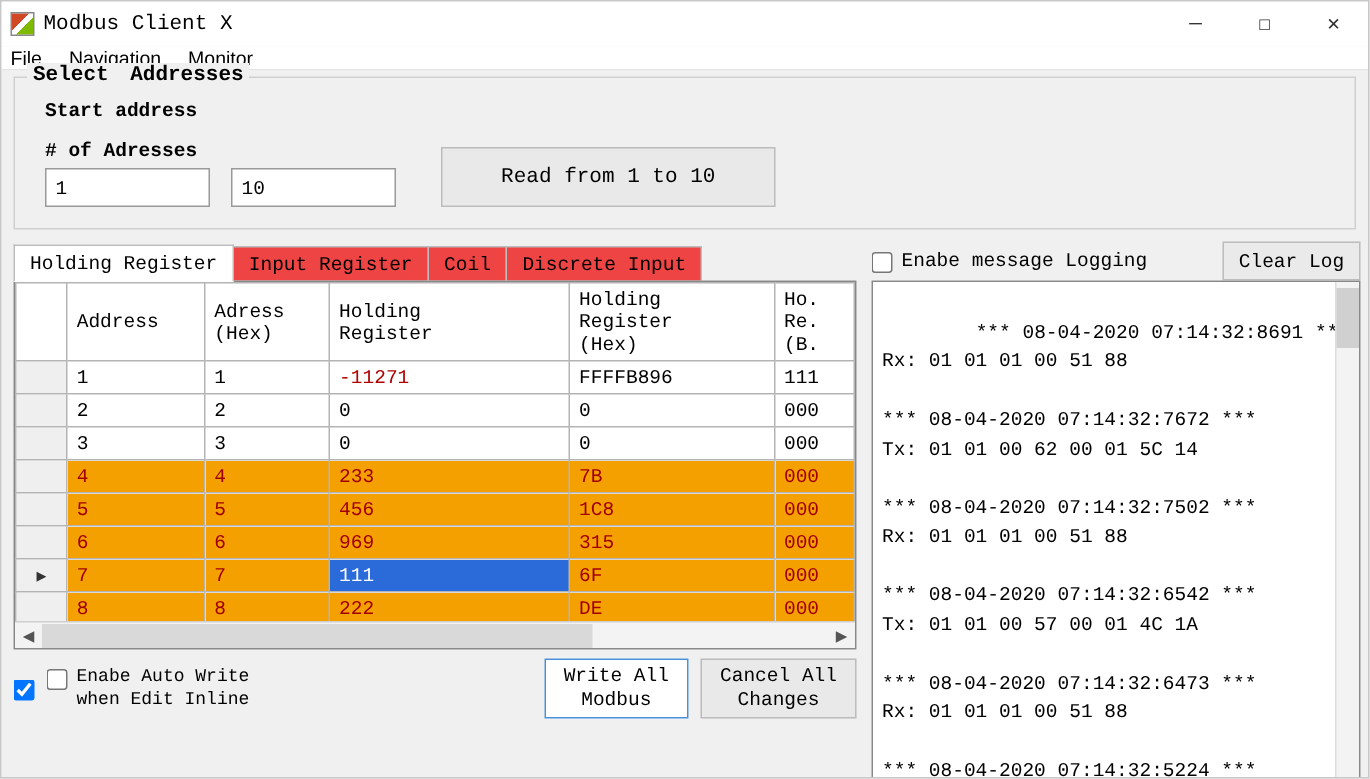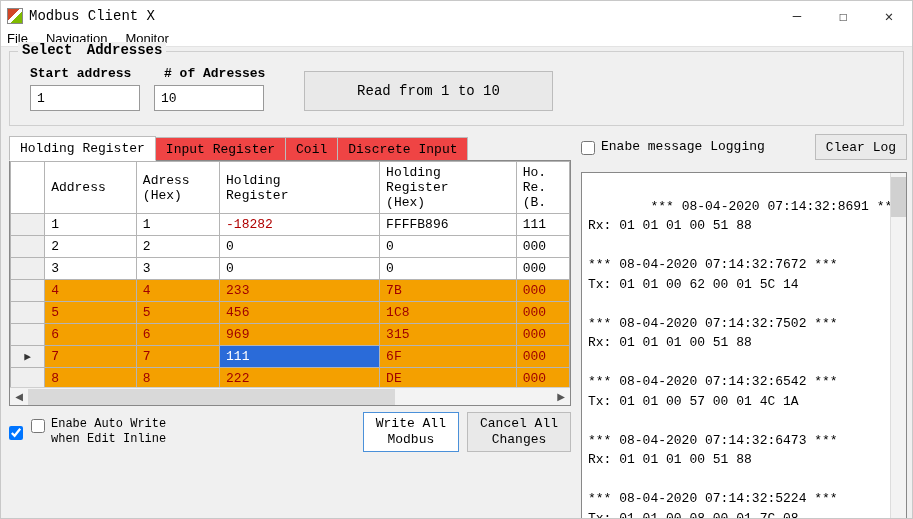--- a/index.html
+++ b/index.html
@@ -43,28 +43,28 @@
   padding:14px 20px 14px 20px; margin-bottom:8px;
   font-family: Consolas, "Courier New", monospace;
 }
 .groupbox-legend {
   position:absolute; top:-10px; left:8px;
   background:#f0f0f0; padding:0 4px;
   font-family: Consolas, "Courier New", monospace;
   font-weight:bold; font-size:14px;
   word-spacing:6px;
 }
-.addr-labels { display:flex; gap:24px; font-size:13px; font-weight:bold; font-family:Consolas,"Courier New",monospace; }
+.addr-labels { display:flex; gap:12px; font-size:13px; font-weight:bold; font-family:Consolas,"Courier New",monospace;flex-direction:column; }
 .addr-inputs { display:flex; gap:14px; }
 .num-input {
   width:110px; height:26px; border:1px solid #999; background:#fff;
   font-family: Consolas,"Courier New",monospace; font-size:13px; padding:3px 6px;
 }
 .read-btn {
-  width:249px; height:40px; background:#e9e9e9; border:1px solid #bcbcbc;
+  width:223px; height:40px; background:#e9e9e9; border:1px solid #bcbcbc;
   font-family: Consolas,"Courier New",monospace; font-size:14px;
   cursor:pointer;
 }
 .mid { display:flex; gap:10px; flex:1; min-height:0; }
 .left-pane { flex: 0 0 556px; display:flex; flex-direction:column; }
 .right-pane { flex:1; display:flex; flex-direction:column; }
 .tabstrip { display:flex; align-items:flex-end; height:26px; font-family:Consolas,"Courier New",monospace; font-size:13px; }
 .tab { padding:4px 10px; border:1px solid #bcbcbc; border-bottom:none; background:#ef4444; position:relative; top:1px; }
 .tab.active { background:#fff; border-bottom:1px solid #fff; z-index:2; }
 .tab + .tab { margin-left:-1px; }
@@ -93,21 +93,21 @@
 .foot-controls { display:flex; align-items:center; gap:8px; padding:6px 0 4px 0; font-family:Consolas,"Courier New",monospace; font-size:12px; }
 .chk { display:flex; align-items:flex-start; gap:6px; }
 .chk input { width:14px; height:14px; margin-top:2px; }
 .chk label { max-width:160px; line-height:1.25; }
 .btn {
   height:40px; padding:0 12px; font-family:Consolas,"Courier New",monospace;
   font-size:13px; border:1px solid #bcbcbc; background:#e9e9e9; cursor:pointer;
   text-align:center; line-height:1.2; white-space:pre-line;
 }
 .btn-primary { border:1px solid #4a90d9; background:#fff; }
-.right-top { display:flex; align-items:center; gap:8px; margin-bottom:12px; font-family:Consolas,"Courier New",monospace; font-size:13px;}
+.right-top { display:flex; align-items:center; gap:8px; margin-bottom:0; font-family:Consolas,"Courier New",monospace; font-size:13px;}
 .right-top .chk label { max-width:none; }
 .clearlog { height:26px; padding:0 10px; font-family:Consolas,"Courier New",monospace; font-size:13px; border:1px solid #bcbcbc; background:#eaeaea; margin-left:auto;}
 .logbox {
   flex:1; border:1px solid #888; background:#fff; font-family:Consolas,"Courier New",monospace;
   font-size:13px; padding:4px 6px; position:relative; overflow:hidden;
   white-space:pre; line-height:1.5;
 }
 .log-vscroll { position:absolute; right:0; top:0; bottom:0; width:16px; background:#f3f3f3; border-left:1px solid #ddd;}
 .log-vscroll .lthumb{ position:absolute; top:4px; width:100%; height:40px; background:#d0d0d0;}
 </style>
@@ -184,21 +184,21 @@
               <th style="white-space:pre;"><span>Ho.
 Re.
 (B.</span></th>
             </tr>
             </thead>
             <tbody id="grid-body">
                 <tr class="row-white">
                   <td class="sel row-indicator" style="background: rgb(239, 239, 239); text-align: center; color: rgb(51, 51, 51);"></td>
                   <td>1</td>
                   <td>1</td>
-                  <td class="neg ">-18282</td>
+                  <td class="neg ">-11271</td>
                   <td>FFFFB896</td>
                   <td>111</td>
                 </tr>
                 <tr class="row-white">
                   <td class="sel row-indicator" style="background: rgb(239, 239, 239); text-align: center; color: rgb(51, 51, 51);"></td>
                   <td>2</td>
                   <td>2</td>
                   <td>0</td>
                   <td>0</td>
                   <td>000</td>

